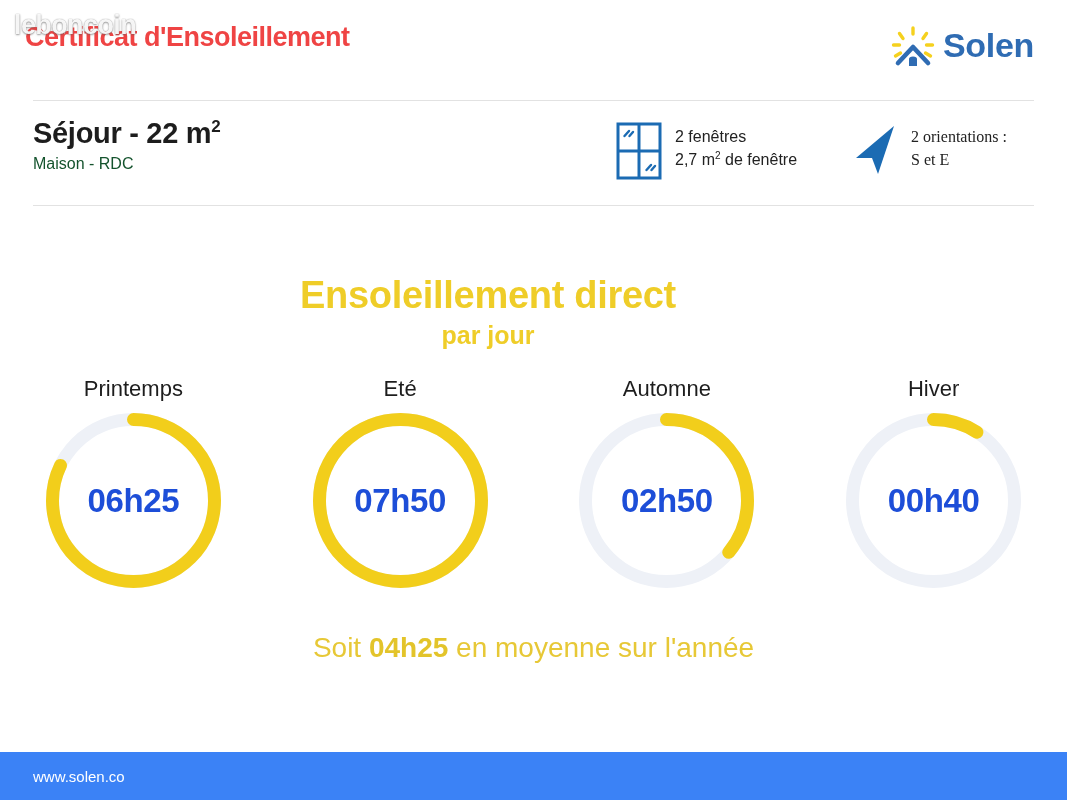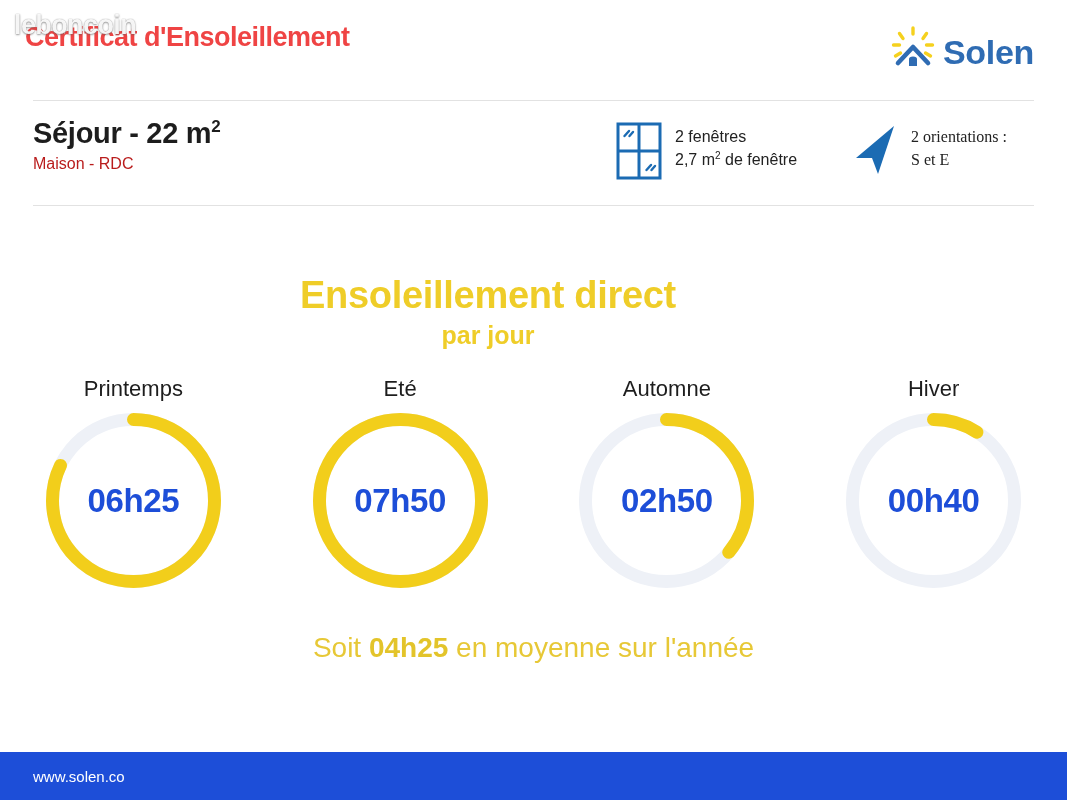--- a/index.html
+++ b/index.html
@@ -46,21 +46,21 @@
     font-weight: 700;
     color: #ef4444;
     letter-spacing: -0.5px;
     white-space: nowrap;
   }
   .brand {
     position: absolute;
     right: 33px;
     top: 26px;
     display: flex;
-    align-items: flex-end;
+    align-items: flex-start;
     gap: 7px;
   }
   .brand-name {
     font-size: 34px;
     font-weight: 600;
     color: #2f6cb3;
     letter-spacing: -0.3px;
   }
 
   .rule {
@@ -94,21 +94,21 @@
     line-height: 1.05;
   }
   .room-title sup {
     font-size: 17px;
     vertical-align: super;
     line-height: 0;
   }
   .room-sub {
     margin-top: 7px;
     font-size: 16px;
-    color: #b91c1c;
+    color: #14532d;
   }
 
   .fact {
     position: absolute;
     top: 22px;
     display: flex;
     align-items: flex-start;
     gap: 13px;
   }
   .fact-windows { left: 616px; }
@@ -209,21 +209,21 @@
     color: #e3c42a;
   }
 
   
   .footer {
     position: absolute;
     left: 0;
     bottom: 0;
     width: 1067px;
     height: 48px;
-    background: #1d4ed8;
+    background: #3b82f6;
   }
   .footer-link {
     position: absolute;
     left: 33px;
     top: 50%;
     transform: translateY(-50%);
     font-size: 15px;
     color: #ffffff;
     text-decoration: none;
   }

